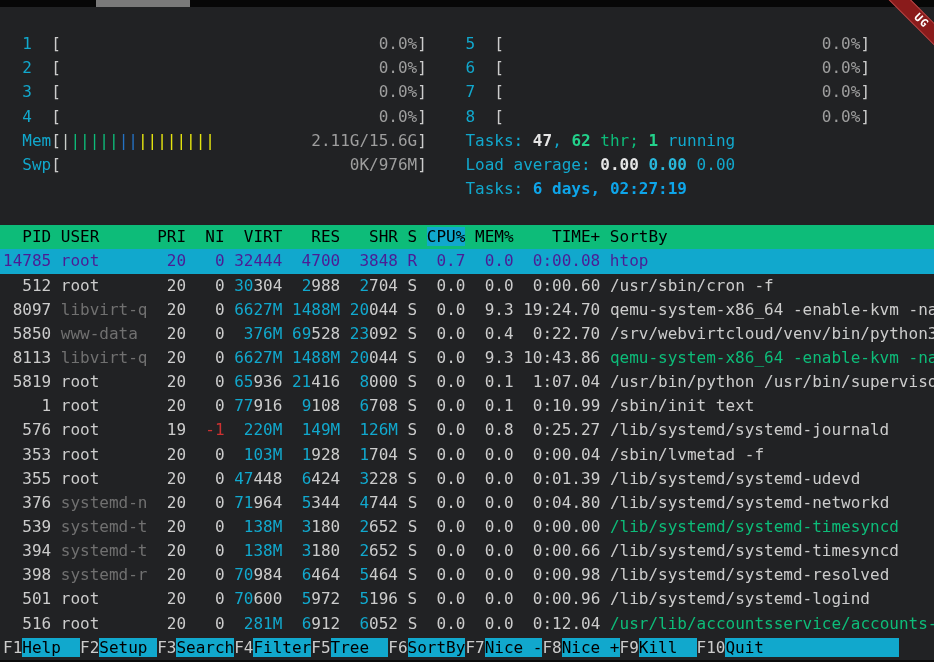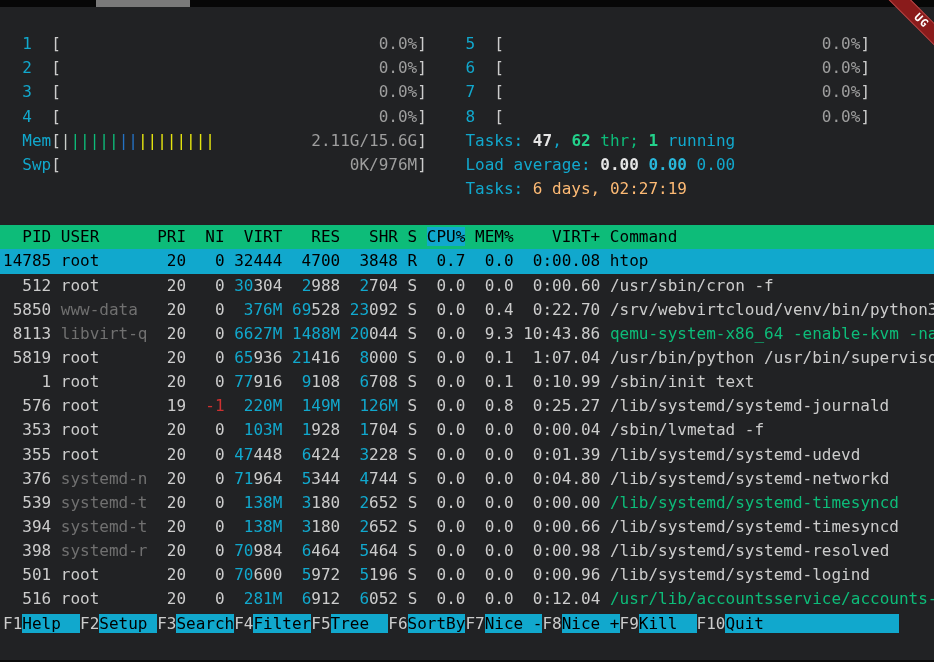--- a/index.html
+++ b/index.html
@@ -32,25 +32,26 @@
     <div class="top-tab"></div>
   </div>
   <div class="term">
       <div class="line"><span style="color: rgb(204, 204, 204);"></span></div>
       <div class="line"><span style="color: rgb(204, 204, 204);">  </span><span style="color: rgb(17, 168, 205);">1</span><span style="color: rgb(204, 204, 204);">  </span><span style="color: rgb(204, 204, 204);">[</span><span style="color: rgb(204, 204, 204);">                                 </span><span style="color: rgb(158, 158, 158);">0.0%</span><span style="color: rgb(204, 204, 204);">]</span><span style="color: rgb(204, 204, 204);">    </span><span style="color: rgb(17, 168, 205);">5</span><span style="color: rgb(204, 204, 204);">  </span><span style="color: rgb(204, 204, 204);">[</span><span style="color: rgb(204, 204, 204);">                                 </span><span style="color: rgb(158, 158, 158);">0.0%</span><span style="color: rgb(204, 204, 204);">]</span></div>
       <div class="line"><span style="color: rgb(204, 204, 204);">  </span><span style="color: rgb(17, 168, 205);">2</span><span style="color: rgb(204, 204, 204);">  </span><span style="color: rgb(204, 204, 204);">[</span><span style="color: rgb(204, 204, 204);">                                 </span><span style="color: rgb(158, 158, 158);">0.0%</span><span style="color: rgb(204, 204, 204);">]</span><span style="color: rgb(204, 204, 204);">    </span><span style="color: rgb(17, 168, 205);">6</span><span style="color: rgb(204, 204, 204);">  </span><span style="color: rgb(204, 204, 204);">[</span><span style="color: rgb(204, 204, 204);">                                 </span><span style="color: rgb(158, 158, 158);">0.0%</span><span style="color: rgb(204, 204, 204);">]</span></div>
       <div class="line"><span style="color: rgb(204, 204, 204);">  </span><span style="color: rgb(17, 168, 205);">3</span><span style="color: rgb(204, 204, 204);">  </span><span style="color: rgb(204, 204, 204);">[</span><span style="color: rgb(204, 204, 204);">                                 </span><span style="color: rgb(158, 158, 158);">0.0%</span><span style="color: rgb(204, 204, 204);">]</span><span style="color: rgb(204, 204, 204);">    </span><span style="color: rgb(17, 168, 205);">7</span><span style="color: rgb(204, 204, 204);">  </span><span style="color: rgb(204, 204, 204);">[</span><span style="color: rgb(204, 204, 204);">                                 </span><span style="color: rgb(158, 158, 158);">0.0%</span><span style="color: rgb(204, 204, 204);">]</span></div>
       <div class="line"><span style="color: rgb(204, 204, 204);">  </span><span style="color: rgb(17, 168, 205);">4</span><span style="color: rgb(204, 204, 204);">  </span><span style="color: rgb(204, 204, 204);">[</span><span style="color: rgb(204, 204, 204);">                                 </span><span style="color: rgb(158, 158, 158);">0.0%</span><span style="color: rgb(204, 204, 204);">]</span><span style="color: rgb(204, 204, 204);">    </span><span style="color: rgb(17, 168, 205);">8</span><span style="color: rgb(204, 204, 204);">  </span><span style="color: rgb(204, 204, 204);">[</span><span style="color: rgb(204, 204, 204);">                                 </span><span style="color: rgb(158, 158, 158);">0.0%</span><span style="color: rgb(204, 204, 204);">]</span></div>
       <div class="line"><span style="color: rgb(204, 204, 204);">  </span><span style="color: rgb(17, 168, 205);">Mem</span><span style="color: rgb(204, 204, 204);">[</span><span style="color: rgb(201, 205, 201);">|</span><span style="color: rgb(13, 188, 121);">|||||</span><span style="color: rgb(36, 114, 196);">||</span><span style="color: rgb(229, 229, 16);">||||||||</span><span style="color: rgb(204, 204, 204);">          </span><span style="color: rgb(158, 158, 158);">2.11G/15.6G</span><span style="color: rgb(204, 204, 204);">]</span><span style="color: rgb(204, 204, 204);">    </span><span style="color: rgb(17, 168, 205);">Tasks: </span><span style="color: rgb(229, 229, 229); font-weight: bold;">47</span><span style="color: rgb(17, 168, 205);">, </span><span style="color: rgb(35, 209, 139); font-weight: bold;">62</span><span style="color: rgb(13, 188, 121);"> thr; </span><span style="color: rgb(35, 209, 139); font-weight: bold;">1</span><span style="color: rgb(17, 168, 205);"> running</span></div>
       <div class="line"><span style="color: rgb(204, 204, 204);">  </span><span style="color: rgb(17, 168, 205);">Swp</span><span style="color: rgb(204, 204, 204);">[</span><span style="color: rgb(204, 204, 204);">                              </span><span style="color: rgb(158, 158, 158);">0K/976M</span><span style="color: rgb(204, 204, 204);">]</span><span style="color: rgb(204, 204, 204);">    </span><span style="color: rgb(17, 168, 205);">Load average: </span><span style="color: rgb(229, 229, 229); font-weight: bold;">0.00 </span><span style="color: rgb(41, 184, 219); font-weight: bold;">0.00 </span><span style="color: rgb(17, 168, 205);">0.00</span></div>
-      <div class="line"><span style="color: rgb(204, 204, 204);">                                                </span><span style="color: rgb(17, 168, 205);">Tasks: </span><span style="color: #fdba74; font-weight: normal;">6 days, 02:27:19</span></div>
+      <div class="line"><span style="color: rgb(204, 204, 204);">                                                </span><span style="color: rgb(17, 168, 205);">Tasks: </span><span style="color: #0ea5e9; font-weight: bold;">6 days, 02:27:19</span></div>
       <div class="line"><span style="color: rgb(204, 204, 204);"></span></div>
-      <div class="line" style="background-color: rgb(13, 188, 121);"><span style="color: rgb(0, 0, 0);">  PID USER      PRI  NI  VIRT   RES   SHR S </span><span style="color: rgb(0, 0, 0); background-color: rgb(17, 168, 205);">CPU%</span><span style="color: rgb(0, 0, 0);"> MEM%    VIRT+ Command</span></div>
-      <div class="line" style="background-color: rgb(17, 168, 205);"><span style="color: #000000;">14785 root       20   0 32444  4700  3848 R  0.7  0.0  0:00.08 htop</span></div>
+      <div class="line" style="background-color: rgb(13, 188, 121);"><span style="color: rgb(0, 0, 0);">  PID USER      PRI  NI  VIRT   RES   SHR S </span><span style="color: rgb(0, 0, 0); background-color: rgb(17, 168, 205);">CPU%</span><span style="color: rgb(0, 0, 0);"> MEM%    TIME+ SortBy</span></div>
+      <div class="line" style="background-color: rgb(17, 168, 205);"><span style="color: #4c1d95;">14785 root       20   0 32444  4700  3848 R  0.7  0.0  0:00.08 htop</span></div>
       <div class="line"><span style="color: rgb(204, 204, 204);">  512 root       20   0 </span><span style="color: rgb(17, 168, 205);">30</span><span style="color: rgb(204, 204, 204);">304  </span><span style="color: rgb(17, 168, 205);">2</span><span style="color: rgb(204, 204, 204);">988  </span><span style="color: rgb(17, 168, 205);">2</span><span style="color: rgb(204, 204, 204);">704 S  0.0  0.0  0:00.60 /usr/sbin/cron -f</span></div>
+      <div class="line"><span style="color: rgb(204, 204, 204);"> 8097 </span><span style="color: rgb(112, 112, 112);">libvirt-q</span><span style="color: rgb(204, 204, 204);">  20   0 </span><span style="color: rgb(17, 168, 205);">6627M 1488M 20</span><span style="color: rgb(204, 204, 204);">044 S  0.0  9.3 19:24.70 qemu-system-x86_64 -enable-kvm -na</span></div>
       <div class="line"><span style="color: rgb(204, 204, 204);"> 5850 </span><span style="color: rgb(112, 112, 112);">www-data </span><span style="color: rgb(204, 204, 204);">  20   0  </span><span style="color: rgb(17, 168, 205);">376M 69</span><span style="color: rgb(204, 204, 204);">528 </span><span style="color: rgb(17, 168, 205);">23</span><span style="color: rgb(204, 204, 204);">092 S  0.0  0.4  0:22.70 /srv/webvirtcloud/venv/bin/python3</span></div>
       <div class="line"><span style="color: rgb(204, 204, 204);"> 8113 </span><span style="color: rgb(112, 112, 112);">libvirt-q</span><span style="color: rgb(204, 204, 204);">  20   0 </span><span style="color: rgb(17, 168, 205);">6627M 1488M 20</span><span style="color: rgb(204, 204, 204);">044 S  0.0  9.3 10:43.86 </span><span style="color: rgb(13, 188, 121);">qemu-system-x86_64 -enable-kvm -na</span></div>
       <div class="line"><span style="color: rgb(204, 204, 204);"> 5819 root       20   0 </span><span style="color: rgb(17, 168, 205);">65</span><span style="color: rgb(204, 204, 204);">936 </span><span style="color: rgb(17, 168, 205);">21</span><span style="color: rgb(204, 204, 204);">416  </span><span style="color: rgb(17, 168, 205);">8</span><span style="color: rgb(204, 204, 204);">000 S  0.0  0.1  1:07.04 /usr/bin/python /usr/bin/superviso</span></div>
       <div class="line"><span style="color: rgb(204, 204, 204);">    1 root       20   0 </span><span style="color: rgb(17, 168, 205);">77</span><span style="color: rgb(204, 204, 204);">916  </span><span style="color: rgb(17, 168, 205);">9</span><span style="color: rgb(204, 204, 204);">108  </span><span style="color: rgb(17, 168, 205);">6</span><span style="color: rgb(204, 204, 204);">708 S  0.0  0.1  0:10.99 /sbin/init text</span></div>
       <div class="line"><span style="color: rgb(204, 204, 204);">  576 root       19  </span><span style="color: rgb(205, 49, 49);">-1</span><span style="color: rgb(204, 204, 204);">  </span><span style="color: rgb(17, 168, 205);">220M  149M  126M</span><span style="color: rgb(204, 204, 204);"> S  0.0  0.8  0:25.27 /lib/systemd/systemd-journald</span></div>
       <div class="line"><span style="color: rgb(204, 204, 204);">  353 root       20   0  </span><span style="color: rgb(17, 168, 205);">103M </span><span style="color: rgb(204, 204, 204);"> </span><span style="color: rgb(17, 168, 205);">1</span><span style="color: rgb(204, 204, 204);">928  </span><span style="color: rgb(17, 168, 205);">1</span><span style="color: rgb(204, 204, 204);">704 S  0.0  0.0  0:00.04 /sbin/lvmetad -f</span></div>
       <div class="line"><span style="color: rgb(204, 204, 204);">  355 root       20   0 </span><span style="color: rgb(17, 168, 205);">47</span><span style="color: rgb(204, 204, 204);">448  </span><span style="color: rgb(17, 168, 205);">6</span><span style="color: rgb(204, 204, 204);">424  </span><span style="color: rgb(17, 168, 205);">3</span><span style="color: rgb(204, 204, 204);">228 S  0.0  0.0  0:01.39 /lib/systemd/systemd-udevd</span></div>
       <div class="line"><span style="color: rgb(204, 204, 204);">  376 </span><span style="color: rgb(112, 112, 112);">systemd-n</span><span style="color: rgb(204, 204, 204);">  20   0 </span><span style="color: rgb(17, 168, 205);">71</span><span style="color: rgb(204, 204, 204);">964  </span><span style="color: rgb(17, 168, 205);">5</span><span style="color: rgb(204, 204, 204);">344  </span><span style="color: rgb(17, 168, 205);">4</span><span style="color: rgb(204, 204, 204);">744 S  0.0  0.0  0:04.80 /lib/systemd/systemd-networkd</span></div>
       <div class="line"><span style="color: rgb(204, 204, 204);">  539 </span><span style="color: rgb(112, 112, 112);">systemd-t</span><span style="color: rgb(204, 204, 204);">  20   0  </span><span style="color: rgb(17, 168, 205);">138M </span><span style="color: rgb(204, 204, 204);"> </span><span style="color: rgb(17, 168, 205);">3</span><span style="color: rgb(204, 204, 204);">180  </span><span style="color: rgb(17, 168, 205);">2</span><span style="color: rgb(204, 204, 204);">652 S  0.0  0.0  0:00.00 </span><span style="color: rgb(13, 188, 121);">/lib/systemd/systemd-timesyncd</span></div>
       <div class="line"><span style="color: rgb(204, 204, 204);">  394 </span><span style="color: rgb(112, 112, 112);">systemd-t</span><span style="color: rgb(204, 204, 204);">  20   0  </span><span style="color: rgb(17, 168, 205);">138M </span><span style="color: rgb(204, 204, 204);"> </span><span style="color: rgb(17, 168, 205);">3</span><span style="color: rgb(204, 204, 204);">180  </span><span style="color: rgb(17, 168, 205);">2</span><span style="color: rgb(204, 204, 204);">652 S  0.0  0.0  0:00.66 /lib/systemd/systemd-timesyncd</span></div>

